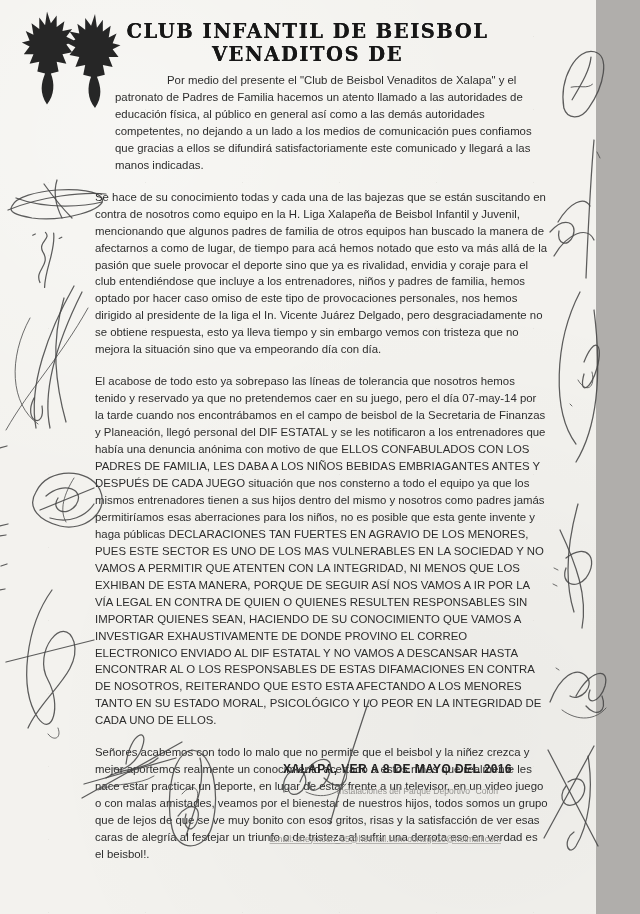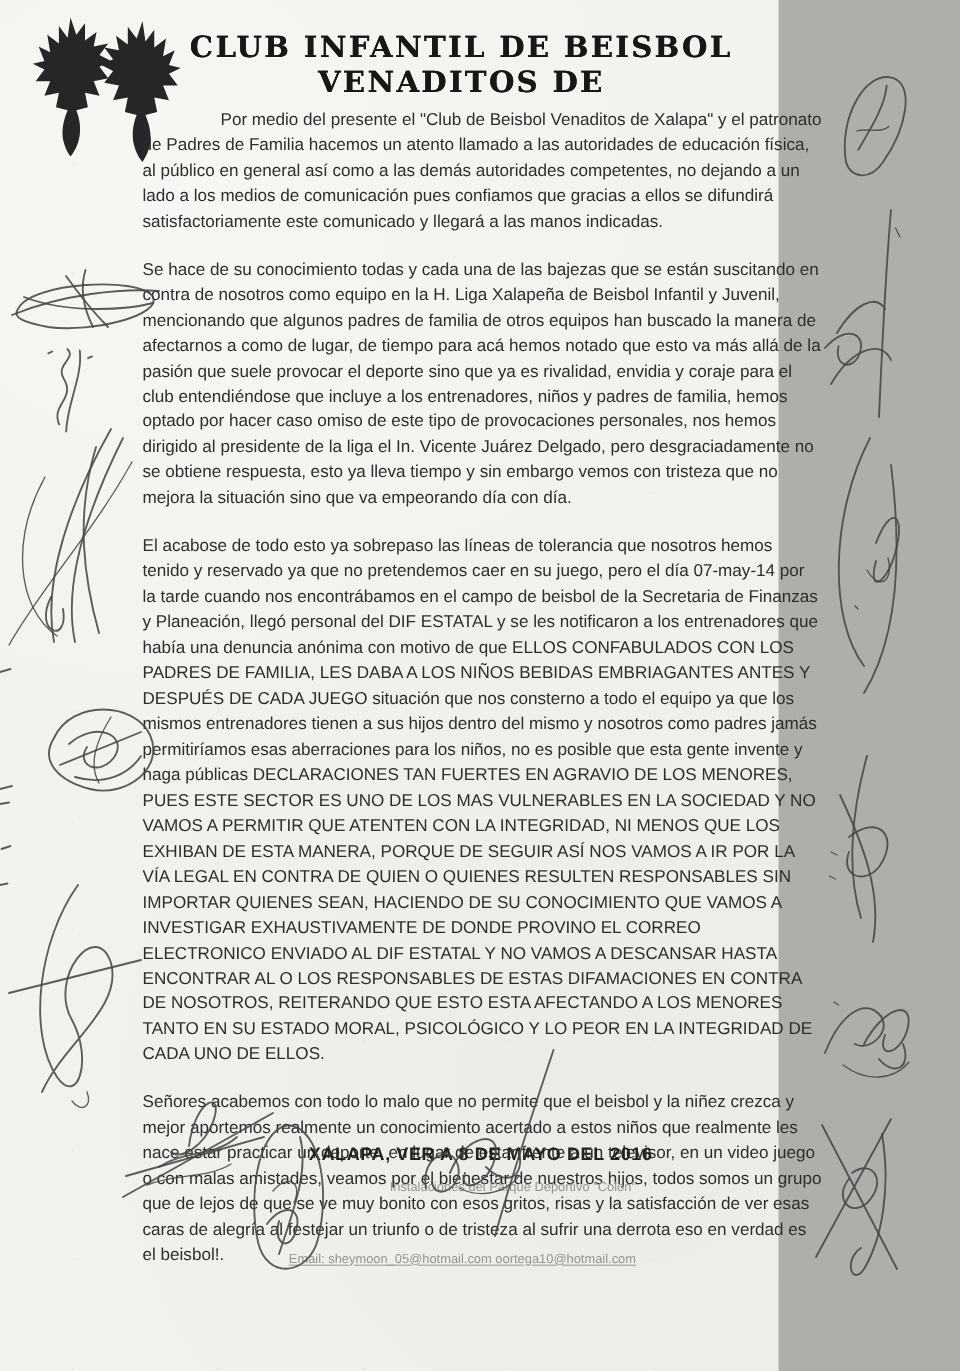--- a/index.html
+++ b/index.html
@@ -2,21 +2,21 @@
 <html><head>
 <meta charset="utf-8">
 <style>
   html,body{margin:0;padding:0;}
   body{
     width:640px;height:914px;position:relative;overflow:hidden;
     background:#b0aeab;
     font-family:"Liberation Sans",sans-serif;
   }
   .paper{
-    position:absolute;left:0;top:0;width:519px;height:914px;
+    position:absolute;left:0;top:0;width:596px;height:914px;
     background:
       radial-gradient(circle at 20% 15%, rgba(255,255,255,.35), transparent 40%),
       radial-gradient(circle at 80% 80%, rgba(0,0,0,.03), transparent 50%),
       #f3f2ee;
   }
   .speckle{
     position:absolute;inset:0;
     background-image:radial-gradient(#dddbd6 0.6px, transparent 0.8px);
     background-size:97px 73px;opacity:.5;pointer-events:none;
   }
@@ -28,21 +28,21 @@
     font-family:"DejaVu Serif","Liberation Serif",serif;
     font-weight:bold;font-size:19.5px;line-height:23px;
     letter-spacing:1.5px;color:#171717;
     text-shadow:0 0 .4px #171717;
   }
   .bodytext{
     position:absolute;left:95px;top:72px;width:453px;
     font-size:11.4px;line-height:16.95px;color:#2d2d2d;
   }
   .bodytext p{margin:0 0 15px 0;}
-  .bodytext p.indent{text-indent:52px;}
+  .bodytext p.indent{text-indent:52px;margin-left:20px;}
   .dateline{
     position:absolute;right:84px;top:762px;
     font-size:12px;font-weight:bold;color:#222;letter-spacing:.4px;
   }
   .smallfooter{
     position:absolute;right:95px;top:786px;width:330px;
     text-align:right;font-size:8.6px;line-height:11.6px;color:#959390;padding-left:16px;
   }
   .smallfooter .emails{text-decoration:underline;text-decoration-color:#b5b3af;margin-top:36px;}
   .sig{position:absolute;pointer-events:none;}

